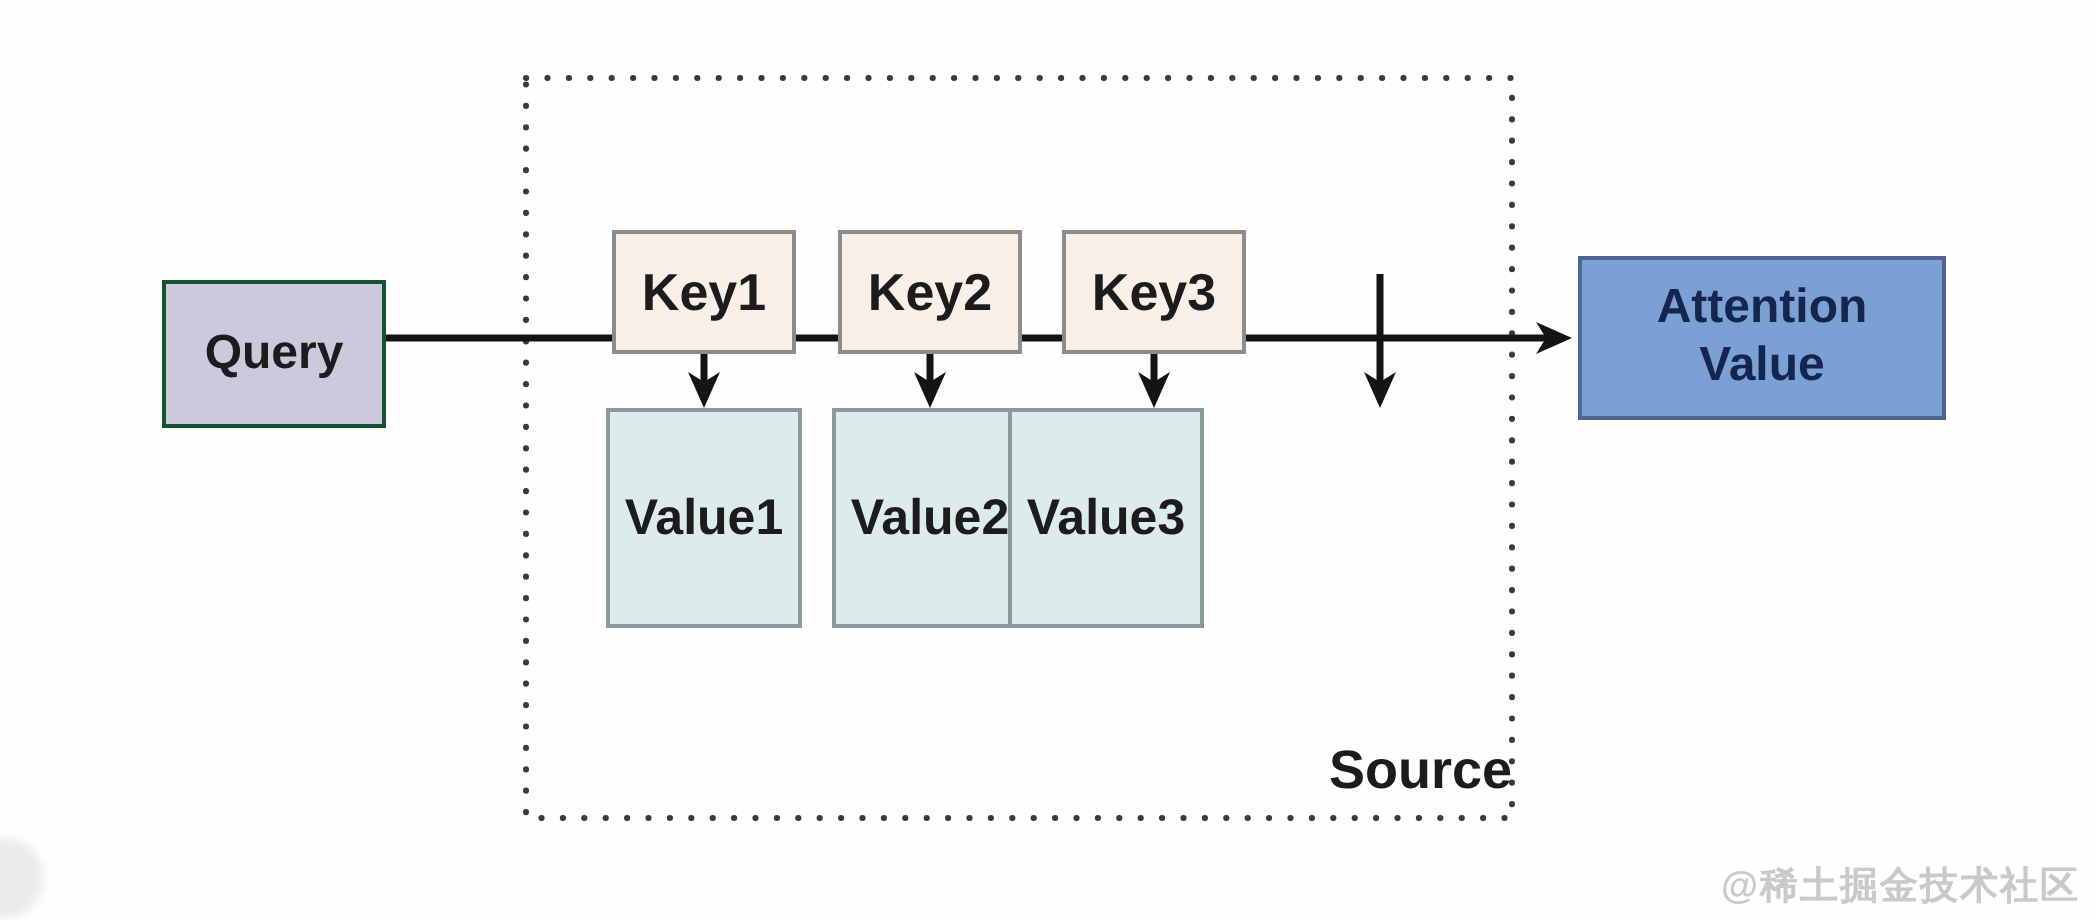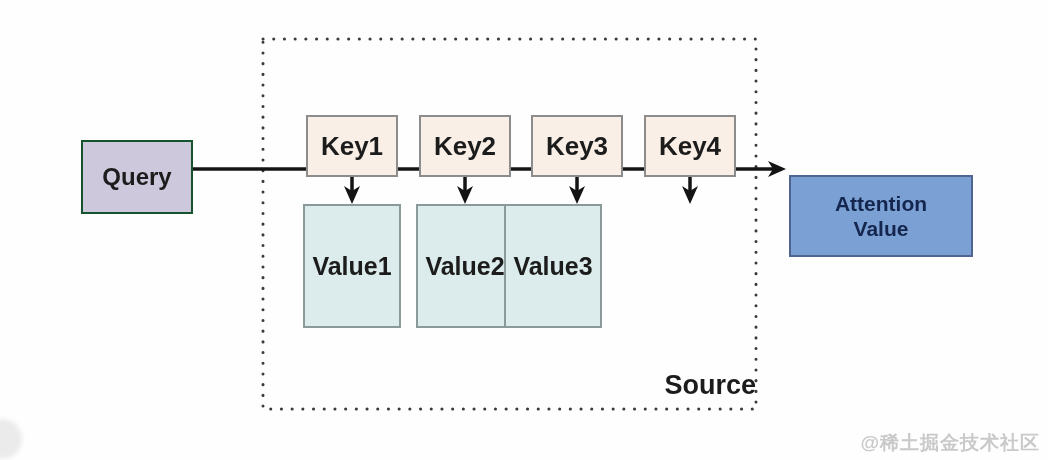--- a/index.html
+++ b/index.html
@@ -23,31 +23,30 @@
     background:#cdc8db;border:2px solid #14532d;
     font-size:24px;
   }
   .key-box{
     top:75px;width:92px;height:62px;
     background:#f9efe6;border:2px solid #8c8c8c;
     font-size:26px;
     margin-top:40px;
   }
   .value-box{
-    top:204px;width:98px;height:124px;
+    top:204px;width:98px;height:110px;
     background:#dcebeb;border:2px solid #8a9a9a;
     font-size:25px;
   }
   .attention-box{
     left:789px;top:128px;width:184px;height:82px;
     background:#7ba0d4;border:2px solid #4f6490;
-    font-size:21px;line-height:1.2;
+    font-size:24px;line-height:1.2;
     color:#14264e;
     white-space:pre-line;
-    margin-top:47px;
   }
   .source-label{
     position:absolute;
     left:263px;top:370px;width:493px;
     text-align:right;
     font-weight:700;font-size:27px;
   }
   .watermark{
     position:absolute;
     right:8px;top:430px;
@@ -86,21 +85,20 @@
     <line x1="465" y1="137" x2="465" y2="200" stroke="#141414" stroke-width="3.5" marker-end="url(#ah)"></line>
     <line x1="577" y1="137" x2="577" y2="200" stroke="#141414" stroke-width="3.5" marker-end="url(#ah)"></line>
     <line x1="690" y1="137" x2="690" y2="200" stroke="#141414" stroke-width="3.5" marker-end="url(#ah)"></line>
   </svg>
 
   <div class="box query-box">Query</div>
 
   <div class="box key-box" style="left:306px">Key1</div>
   <div class="box key-box" style="left:419px">Key2</div>
   <div class="box key-box" style="left:531px">Key3</div>
-  <div class="box key-box" style="left:644px">Key4</div>
 
   <div class="box value-box" style="left:303px">Value1</div>
   <div class="box value-box" style="left:416px">Value2</div>
   <div class="box value-box" style="left:504px">Value3</div>
 
   <div class="box attention-box">Attention
 Value</div>
 
   <div class="source-label">Source</div>
 

